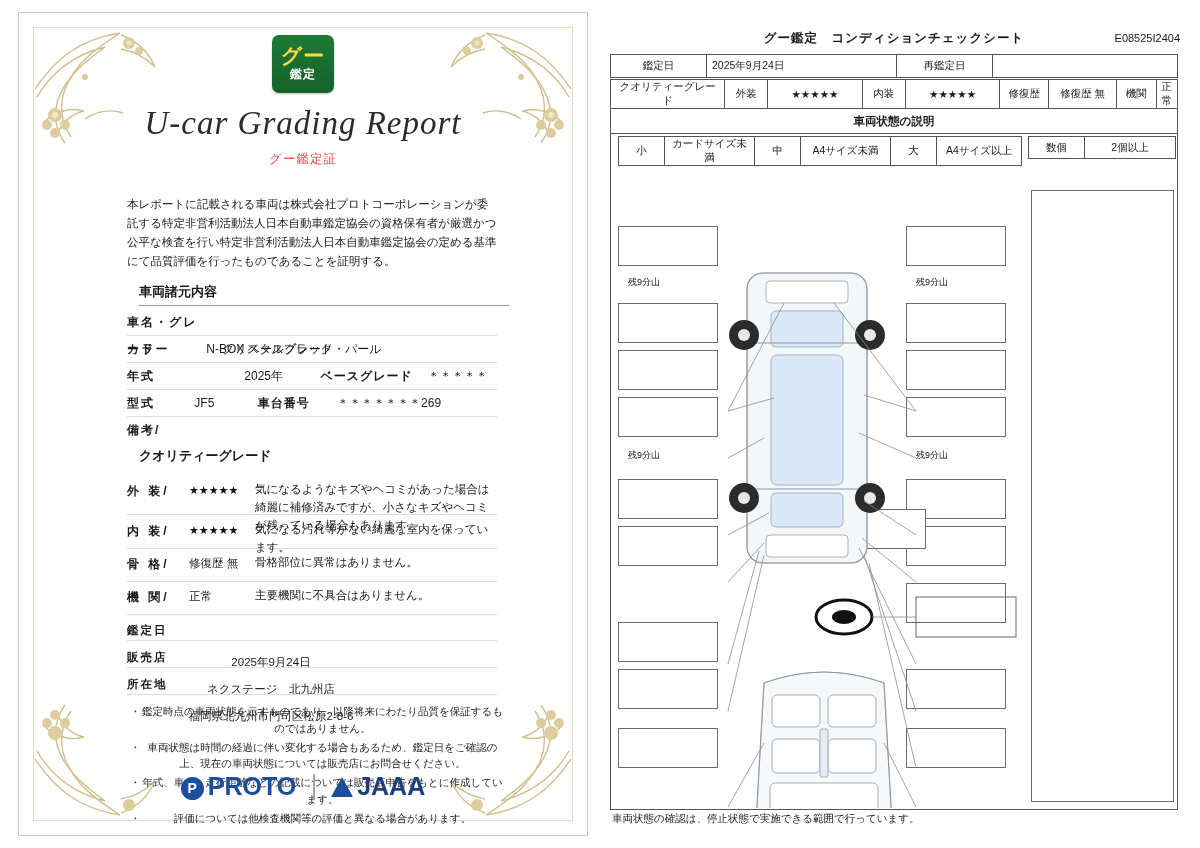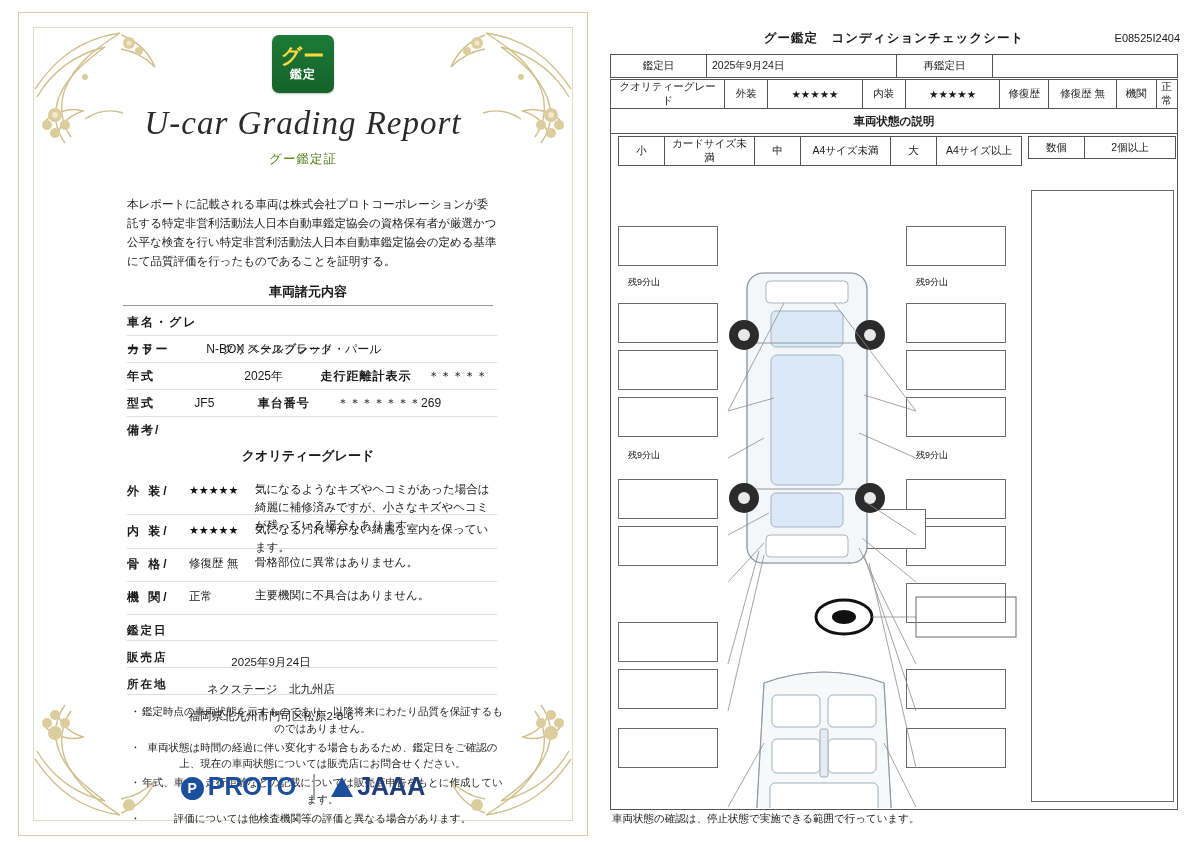--- a/index.html
+++ b/index.html
@@ -47,30 +47,30 @@
 
   .cert-title {
     position:absolute; left:0; right:0; top:92px; text-align:center;
     font-family:"Liberation Serif", serif;
     font-style:italic; font-weight:normal;
     font-size:33px; color:#2b2b2b;
     letter-spacing:1px;
   }
   .cert-sub {
     position:absolute; left:0; right:0; top:138px; text-align:center;
-    font-size:12.5px; color:#4d7c0f; letter-spacing:1px;
+    font-size:12.5px; color:#ef4444; letter-spacing:1px;
   }
 
   .cert-para {
     position:absolute; left:108px; top:182px; width:370px;
     font-size:11.5px; line-height:1.65; color:#222;
   }
 
   .sec-head {
-    position:absolute; left:104px; width:370px; text-align:center;
+    position:absolute; left:120px; width:370px; text-align:left;
     font-size:13px; font-weight:bold; border-bottom:1px solid #999;
     padding-bottom:4px;
   }
   #specHead { top:270px; }
   #qgHead { top:404px; border-bottom:none; }
 
   .row {
     position:absolute; left:108px; width:370px;
     font-size:12px; border-bottom:1px solid #ddd;
     height:27px; line-height:27px;
@@ -281,21 +281,21 @@
       <span class="lbl">車名・グレード</span>
       <span class="val">N-BOX ベースグレード</span>
     </div>
     <div class="row" style="top:323px">
       <span class="lbl">カラー</span>
       <span class="val" style="margin-left:16px">クリスタルブラック・パール</span>
     </div>
     <div class="row" style="top:350px">
       <span class="lbl">年式</span>
       <span class="val" style="margin-left:38px">2025年</span>
-      <span class="lbl2" style="margin-left:34px;width:104px">走行距離計表示</span>
+      <span class="lbl2" style="margin-left:34px;width:104px">ベースグレード</span>
       <span class="val2">＊＊＊＊＊</span>
     </div>
     <div class="row" style="top:377px">
       <span class="lbl">型式</span>
       <span class="val" style="margin-left:-12px">JF5</span>
       <span class="lbl2" style="margin-left:40px;width:76px">車台番号</span>
       <span class="val2">＊＊＊＊＊＊＊269</span>
     </div>
     <div class="row" style="top:404px;border-bottom:none">
       <span class="lbl">備考/</span>

